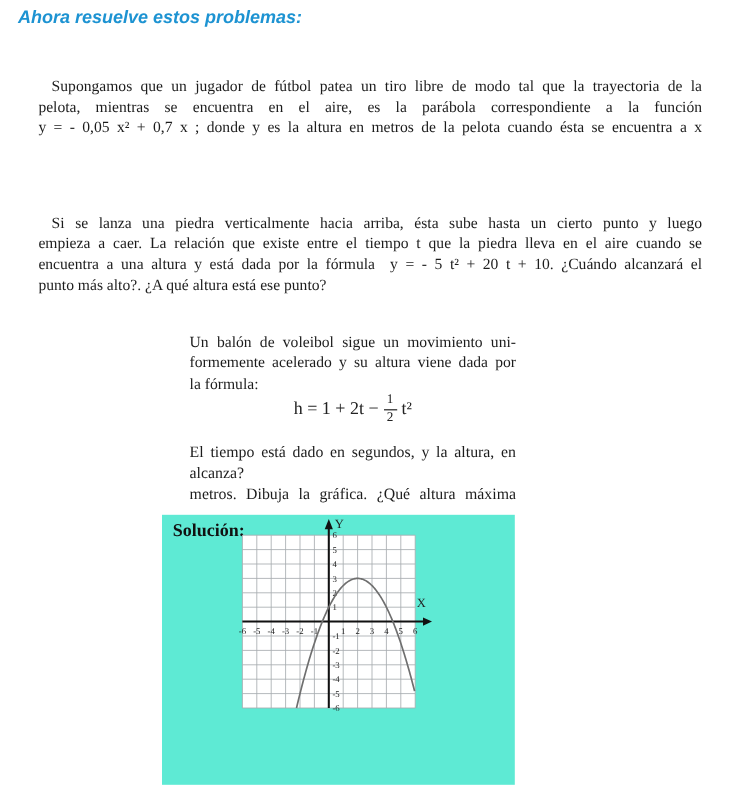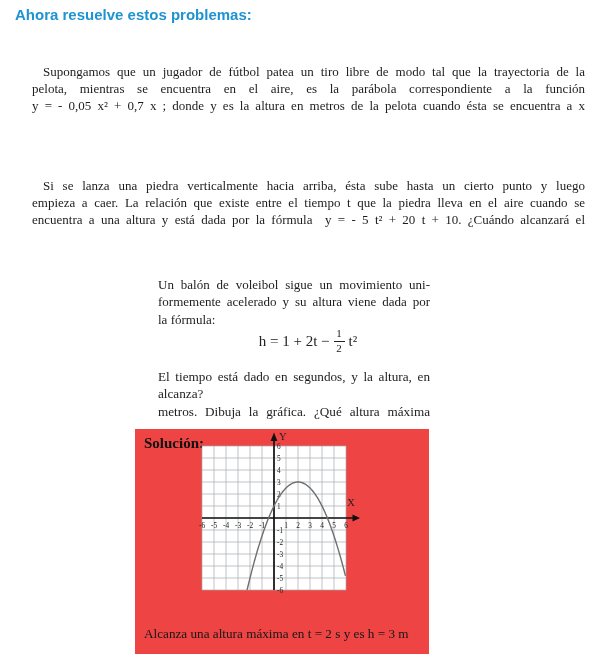--- a/index.html
+++ b/index.html
@@ -18,59 +18,60 @@
   }
   .para{position:absolute;font-size:13px;line-height:17.2px;}
   .para .ln{overflow:hidden;white-space:normal;}
   .para .ln.just{text-align:justify;text-align-last:justify;-moz-text-align-last:justify;}
   .para.indent .ln:first-child{text-indent:11px;}
   #p1{left:32px;top:63px;width:553px;}
   #p2{left:32px;top:177px;width:553px;}
   #p3a{left:158px;top:276px;width:272px;font-size:13px;line-height:17.3px;}
   #p3b{left:158px;top:368px;width:272px;font-size:13.2px;line-height:17.3px;}
   .formula{
-    position:absolute;left:172px;top:322px;width:272px;height:38px;
+    position:absolute;left:158px;top:322px;width:272px;height:38px;
     display:flex;align-items:center;justify-content:center;gap:4px;
     font-size:15px;color:#222;
   }
   .frac{display:inline-flex;flex-direction:column;align-items:center;line-height:1;}
   .frac .num,.frac .den{font-size:11px;line-height:11px;}
   .frac .fbar{width:11px;border-top:1.3px solid #222;margin:1.5px 0;}
   .solutionbox{
     position:absolute;left:135px;top:429px;width:294px;height:225px;
-    background:#ef4444;
+    background:#5eead4;
   }
   .sol-label{
     position:absolute;left:9px;top:6px;
     font-size:15px;font-weight:bold;color:#111;
   }
   #graph{position:absolute;left:58px;top:1px;}
   #graph text{font-family:"Liberation Serif", serif;fill:#222;}
   .sol-result{
     position:absolute;left:9px;top:197px;width:280px;
     font-size:13.2px;color:#161616;
   }
 </style>
 </head>
 <body>
 
 <div class="page">
 
-  <h1 class="heading" style="color: rgb(29, 147, 210);">Ahora resuelve estos problemas:</h1>
+  <h1 class="heading" style="color: rgb(29, 147, 210); font-style: italic;">Ahora resuelve estos problemas:</h1>
 
   <div class="para indent" id="p1">
       <div class="ln just">Supongamos que un jugador de fútbol patea un tiro libre de modo tal que la trayectoria de la</div>
       <div class="ln just">pelota, mientras se encuentra en el aire, es la parábola correspondiente a la función</div>
       <div class="ln just">y = - 0,05 x² + 0,7 x ; donde y es la altura en metros de la pelota cuando ésta se encuentra a x</div>
     </div>
 
   <div class="para indent" id="p2">
       <div class="ln just">Si se lanza una piedra verticalmente hacia arriba, ésta sube hasta un cierto punto y luego</div>
       <div class="ln just">empieza a caer. La relación que existe entre el tiempo t que la piedra lleva en el aire cuando se</div>
       <div class="ln just">encuentra a una altura y está dada por la fórmula &nbsp;y = - 5 t² + 20 t + 10. ¿Cuándo alcanzará el</div>
+      <div class="ln">punto más alto?. ¿A qué altura está ese punto?</div>
     </div>
 
   <div class="para" id="p3a">
       <div class="ln just">Un balón de voleibol sigue un movimiento uni-</div>
       <div class="ln just">formemente acelerado y su altura viene dada por</div>
       <div class="ln">la fórmula:</div>
     </div>
 
   <div class="formula" id="p3f">
     <span>h = 1 + 2t −</span>
@@ -143,16 +144,15 @@
         <text x="84" y="66.6" font-size="7.3" text-anchor="start">2</text>
         <text x="84" y="78.6" font-size="7.3" text-anchor="start">1</text>
         <text x="84" y="102.6" font-size="7.3" text-anchor="start">-1</text>
         <text x="84" y="114.6" font-size="7.3" text-anchor="start">-2</text>
         <text x="84" y="126.6" font-size="7.3" text-anchor="start">-3</text>
         <text x="84" y="138.6" font-size="7.3" text-anchor="start">-4</text>
         <text x="84" y="150.6" font-size="7.3" text-anchor="start">-5</text>
         <text x="84" y="162.6" font-size="7.3" text-anchor="start">-6</text>
         <polyline points="54.08,160.02 54.68,157.49 55.28,154.99 55.88,152.52 56.48,150.08 57.08,147.66 57.68,145.28 58.28,142.93 58.88,140.61 59.48,138.32 60.08,136.06 60.68,133.83 61.28,131.63 61.88,129.46 62.48,127.32 63.08,125.21 63.68,123.13 64.28,121.07 64.88,119.05 65.48,117.06 66.08,115.10 66.68,113.17 67.28,111.27 67.88,109.40 68.48,107.56 69.08,105.75 69.68,103.97 70.28,102.22 70.88,100.50 71.48,98.81 72.08,97.14 72.68,95.51 73.28,93.91 73.88,92.34 74.48,90.80 75.08,89.29 75.68,87.81 76.28,86.36 76.88,84.94 77.48,83.55 78.08,82.19 78.68,80.86 79.28,79.55 79.88,78.28 80.48,77.04 81.08,75.83 81.68,74.65 82.28,73.50 82.88,72.38 83.48,71.29 84.08,70.23 84.68,69.20 85.28,68.20 85.88,67.23 86.48,66.29 87.08,65.37 87.68,64.49 88.28,63.64 88.88,62.82 89.48,62.03 90.08,61.27 90.68,60.54 91.28,59.84 91.88,59.17 92.48,58.53 93.08,57.92 93.68,57.34 94.28,56.78 94.88,56.26 95.48,55.77 96.08,55.31 96.68,54.88 97.28,54.48 97.88,54.11 98.48,53.77 99.08,53.46 99.68,53.18 100.28,52.93 100.88,52.71 101.48,52.52 102.08,52.35 102.68,52.22 103.28,52.12 103.88,52.05 104.48,52.01 105.08,52.00 105.68,52.02 106.28,52.07 106.88,52.15 107.48,52.26 108.08,52.40 108.68,52.57 109.28,52.76 109.88,52.99 110.48,53.25 111.08,53.54 111.68,53.86 112.28,54.21 112.88,54.59 113.48,55.00 114.08,55.44 114.68,55.91 115.28,56.41 115.88,56.94 116.48,57.50 117.08,58.08 117.68,58.70 118.28,59.35 118.88,60.03 119.48,60.74 120.08,61.48 120.68,62.25 121.28,63.05 121.88,63.88 122.48,64.74 123.08,65.63 123.68,66.55 124.28,67.49 124.88,68.47 125.48,69.48 126.08,70.52 126.68,71.59 127.28,72.69 127.88,73.82 128.48,74.98 129.08,76.17 129.68,77.39 130.28,78.64 130.88,79.92 131.48,81.23 132.08,82.56 132.68,83.93 133.28,85.33 133.88,86.76 134.48,88.22 135.08,89.71 135.68,91.23 136.28,92.78 136.88,94.36 137.48,95.97 138.08,97.61 138.68,99.28 139.28,100.97 139.88,102.70 140.48,104.46 141.08,106.25 141.68,108.07 142.28,109.92 142.88,111.80 143.48,113.71 144.08,115.65 144.68,117.62 145.28,119.62 145.88,121.65 146.48,123.71 147.08,125.79 147.68,127.91 148.28,130.06 148.88,132.24 149.48,134.45 150.08,136.69 150.68,138.96 151.28,141.26 151.88,143.59 152.48,145.95" fill="none" stroke="#6f6f6f" stroke-width="1.4"></polyline>
       </svg>
-    <div class="sol-result">Alcanza una altura máxima en t = 2 s y es h = 3 m</div>
   </div>
 
 </div>
 
 </body></html>

